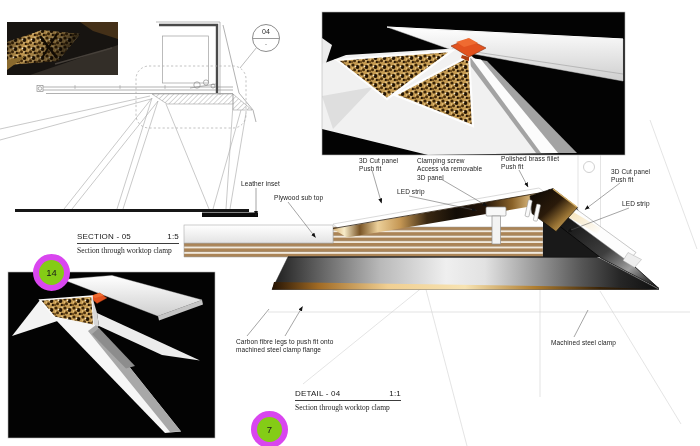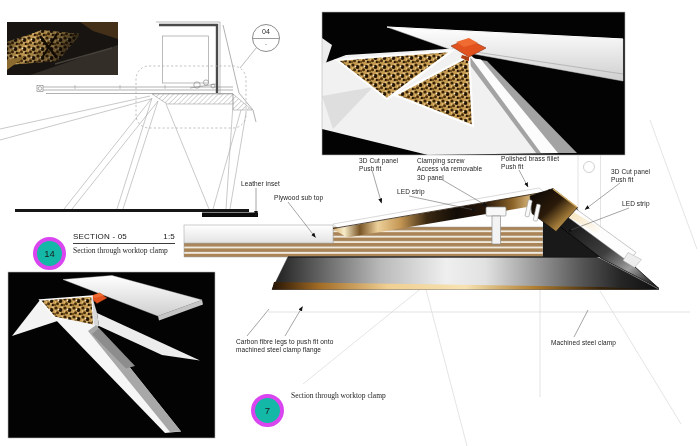--- a/index.html
+++ b/index.html
@@ -7,23 +7,23 @@
     position:relative;width:700px;height:446px;background:#ffffff;
     font-family:"Liberation Sans", sans-serif;overflow:hidden;
   }
   .sheet svg{position:absolute;left:0;top:0;z-index:1;}
   .ann{
     position:absolute;z-index:2;font-size:6.5px;line-height:1.3;
     color:#1b1b1b;white-space:pre-line;letter-spacing:0.1px;
   }
   .view-label{position:absolute;z-index:2;display:flex;gap:7px;align-items:flex-start;}
   .vl-circle{
-    width:25px;height:25px;border:4px solid #d946ef;border-radius:50%;
+    width:25px;height:25px;border:6px solid #d946ef;border-radius:50%;
     display:flex;align-items:center;justify-content:center;
-    font-size:9.5px;color:#1a1a1a;margin-top:5px;background:#14b8a6;flex:0 0 auto;
+    font-size:9.5px;color:#1a1a1a;margin-top:22px;background:#84cc16;flex:0 0 auto;
   }
   .vl-row{
     display:flex;justify-content:space-between;align-items:flex-end;
     border-bottom:1px solid #3c3c3c;padding-bottom:2px;
     font-size:8px;color:#161616;letter-spacing:0.2px;
   }
   .vl-sub{font-size:7.5px;color:#1d1d1d;margin-top:2px;white-space:nowrap;font-family:Liberation Serif, serif;}
   .sec-w{width:102px;} .det-w{width:106px;}
   .callout{
     position:absolute;z-index:2;left:252px;top:24px;width:26px;height:26px;
@@ -315,17 +315,21 @@
     </div>
     <div class="vl-sub">Section through worktop clamp</div>
   </div>
 </div>
 
 <div class="view-label" style="left:251px;top:389px;">
   <div class="vl-circle">
     <span>7</span>
   </div>
   <div class="det-w">
+    <div class="vl-row">
+      <span>DETAIL - 04</span>
+      <span>1:1</span>
+    </div>
     <div class="vl-sub">Section through worktop clamp</div>
   </div>
 </div>
 
 </div>
 
 </body></html>

